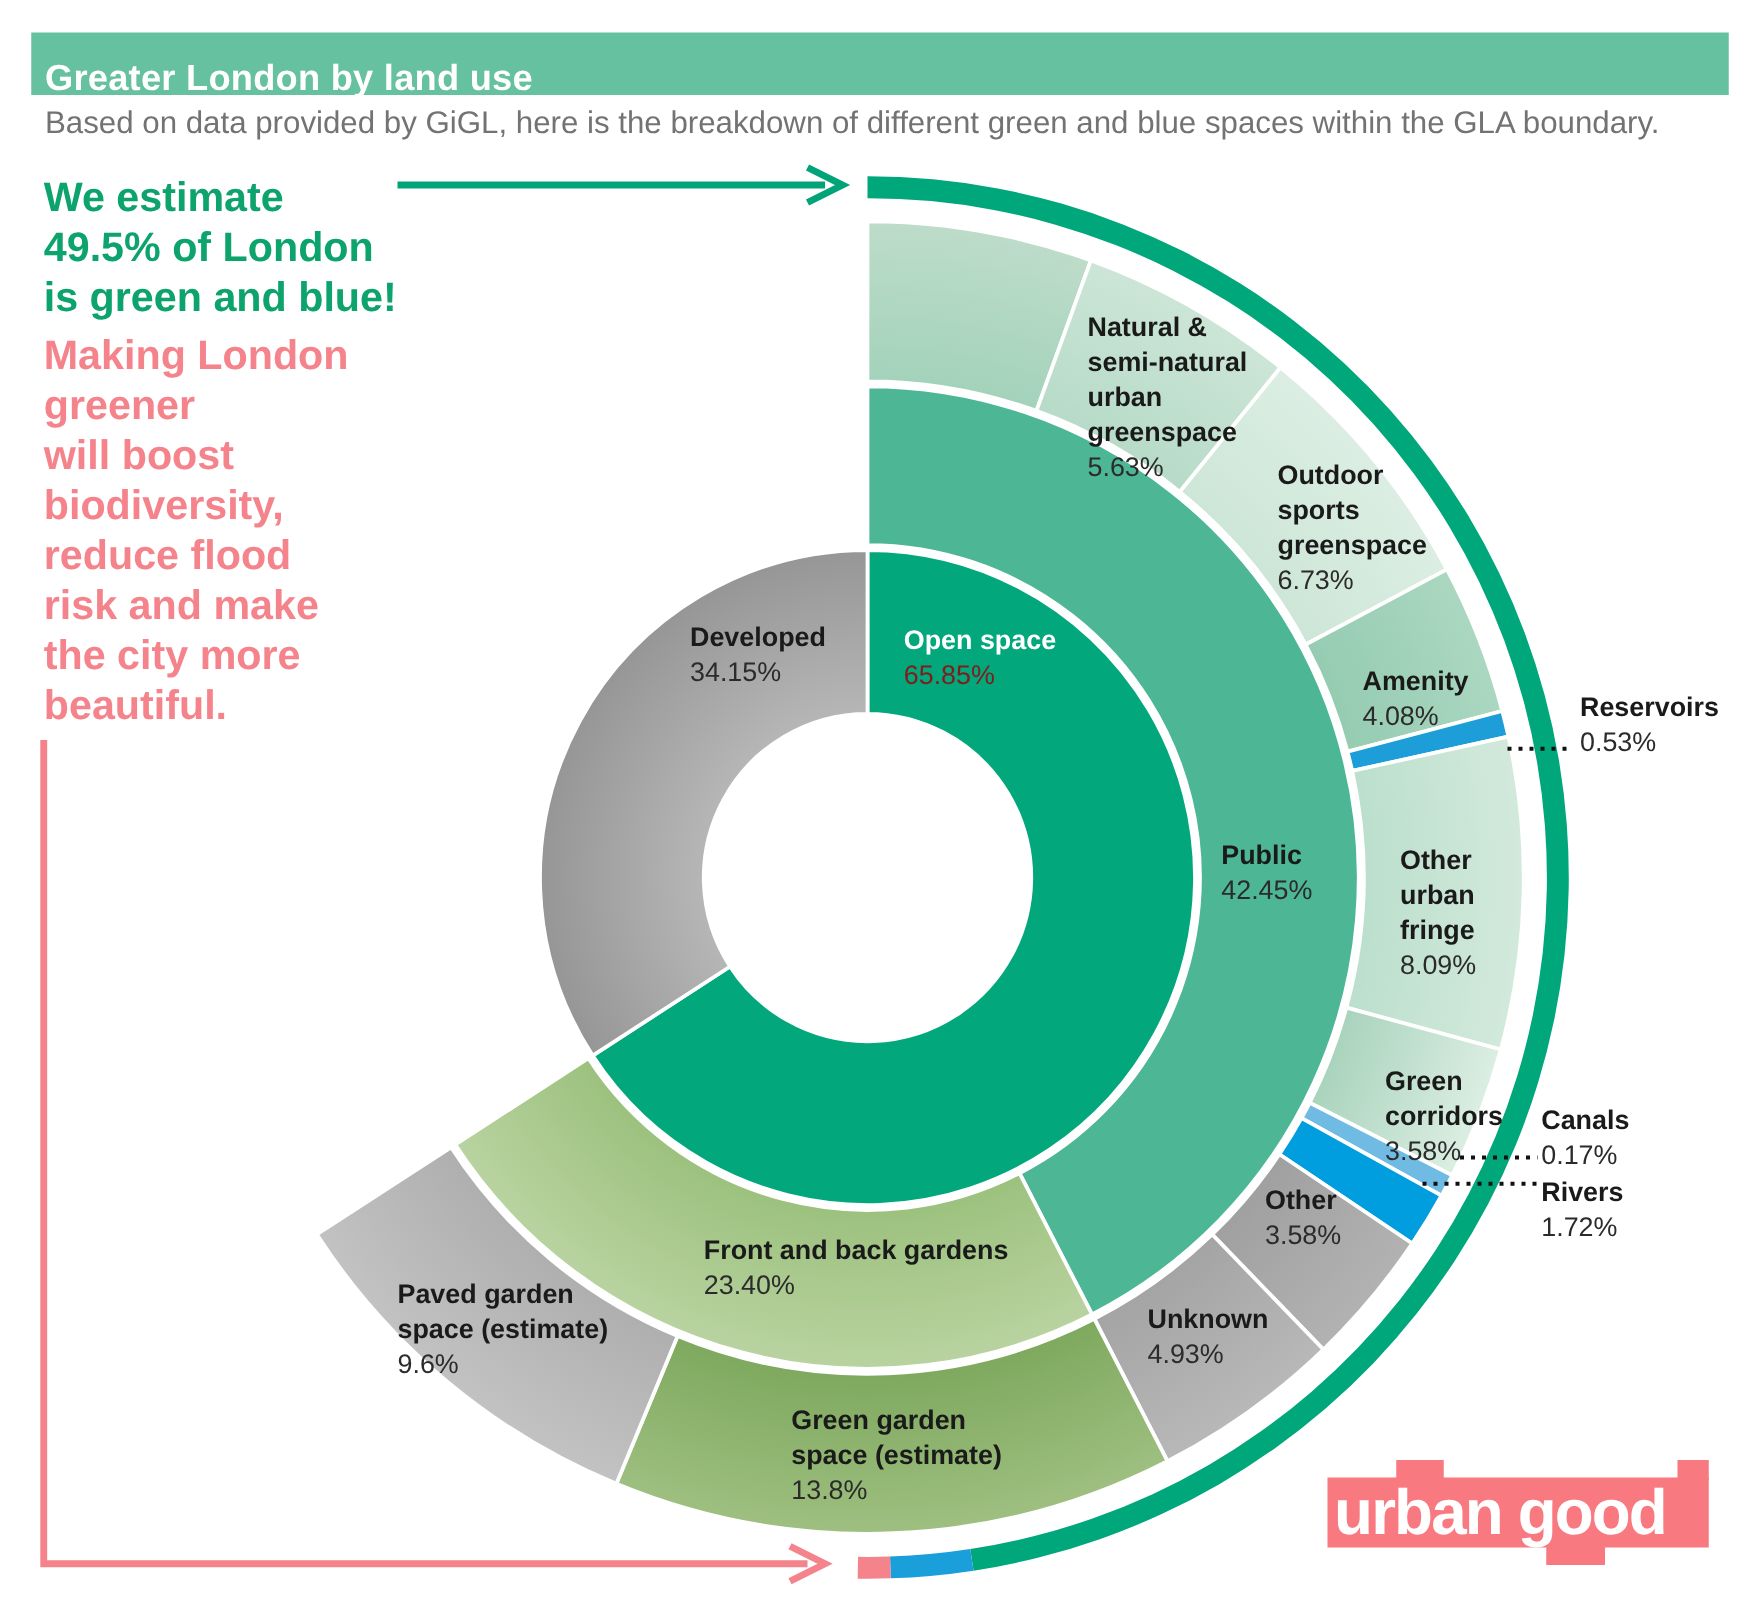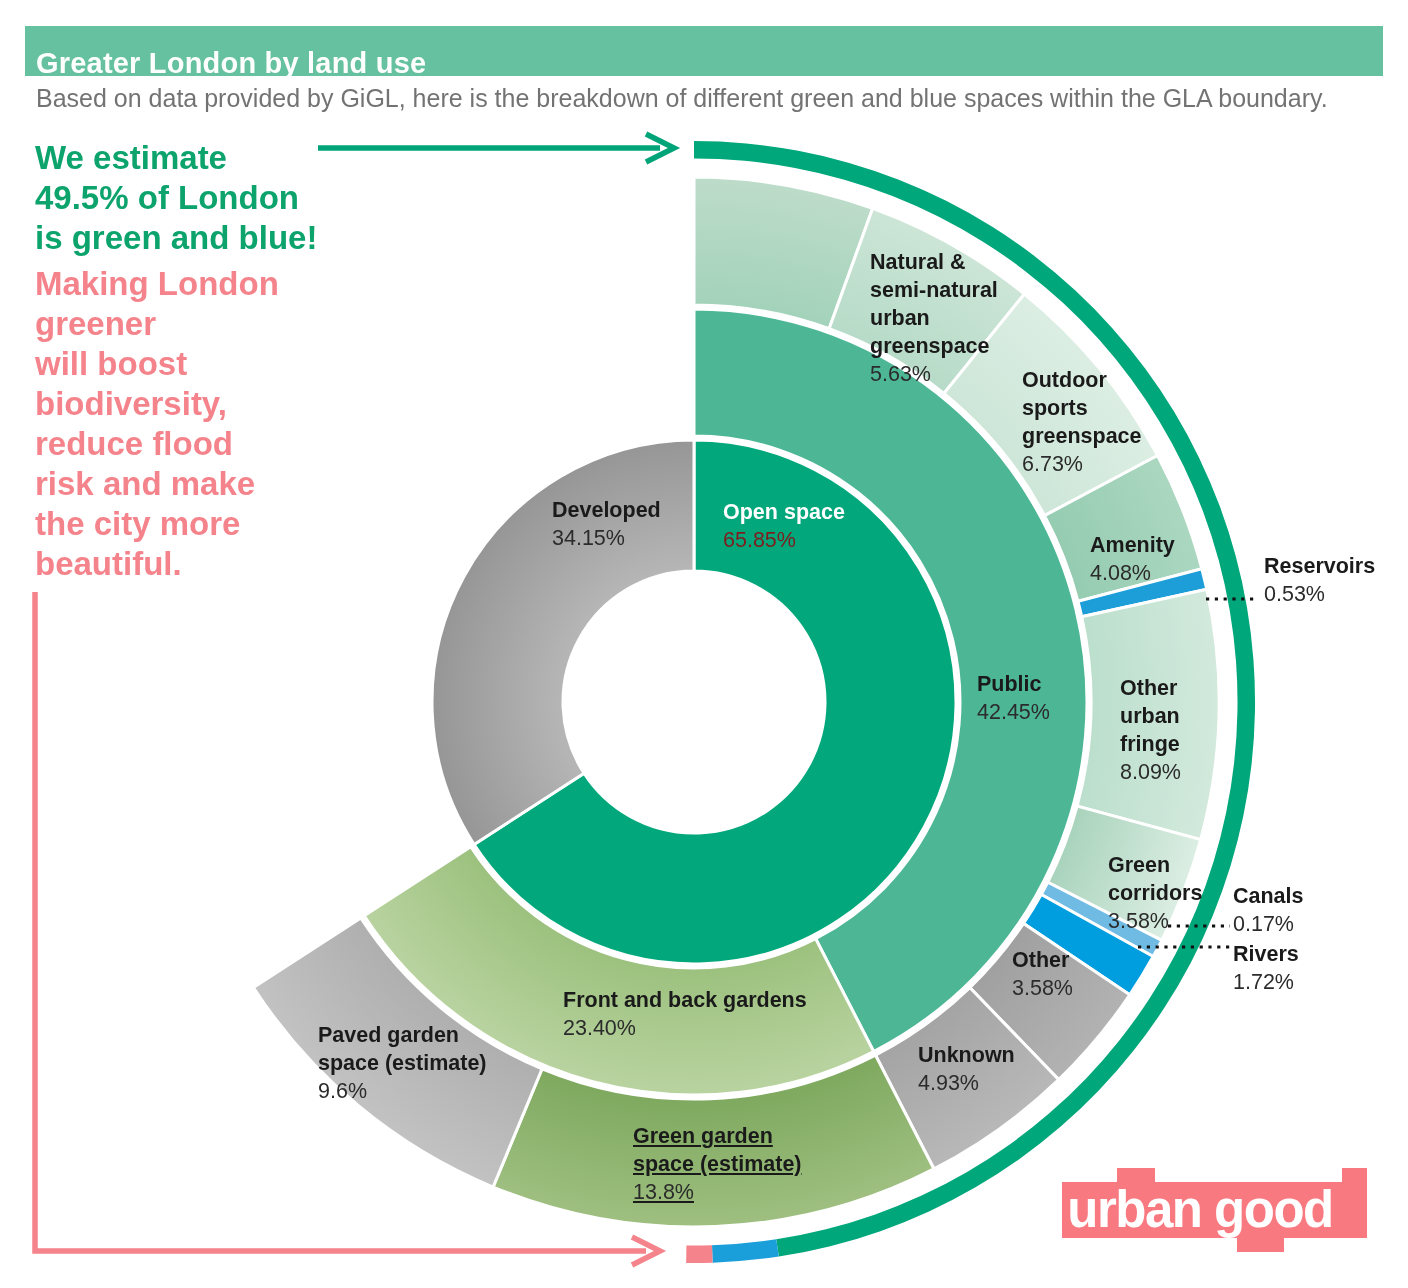--- a/index.html
+++ b/index.html
@@ -176,21 +176,21 @@
           <div class="pct">3.58%</div>
         </div>
         <div class="seg-label" style="left: 1012px; top: 946px;">
           <div class="ln">Other</div>
           <div class="pct">3.58%</div>
         </div>
         <div class="seg-label" style="left: 918px; top: 1041px;">
           <div class="ln">Unknown</div>
           <div class="pct">4.93%</div>
         </div>
-        <div class="seg-label" style="left: 633px; top: 1122px; text-decoration: underline;">
+        <div class="seg-label" style="left: 633px; top: 1122px;">
           <div class="ln">Green garden</div>
           <div class="ln">space (estimate)</div>
           <div class="pct">13.8%</div>
         </div>
         <div class="seg-label" style="left: 318px; top: 1021px;">
           <div class="ln">Paved garden</div>
           <div class="ln">space (estimate)</div>
           <div class="pct">9.6%</div>
         </div>
         <div class="seg-label" style="left: 1264px; top: 552px;">

